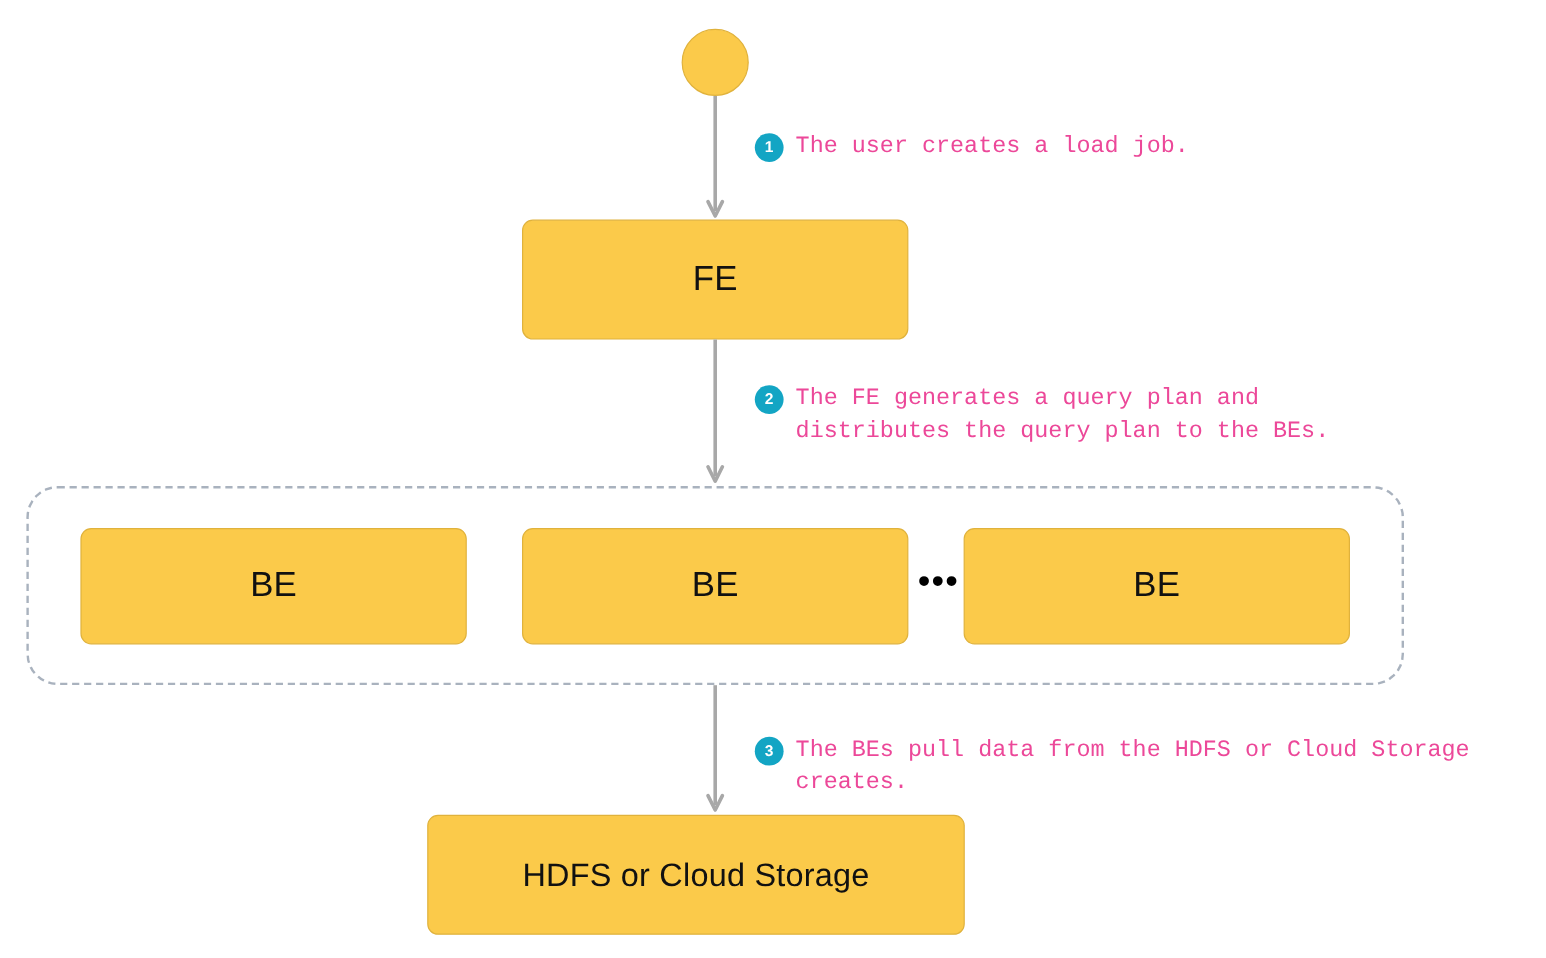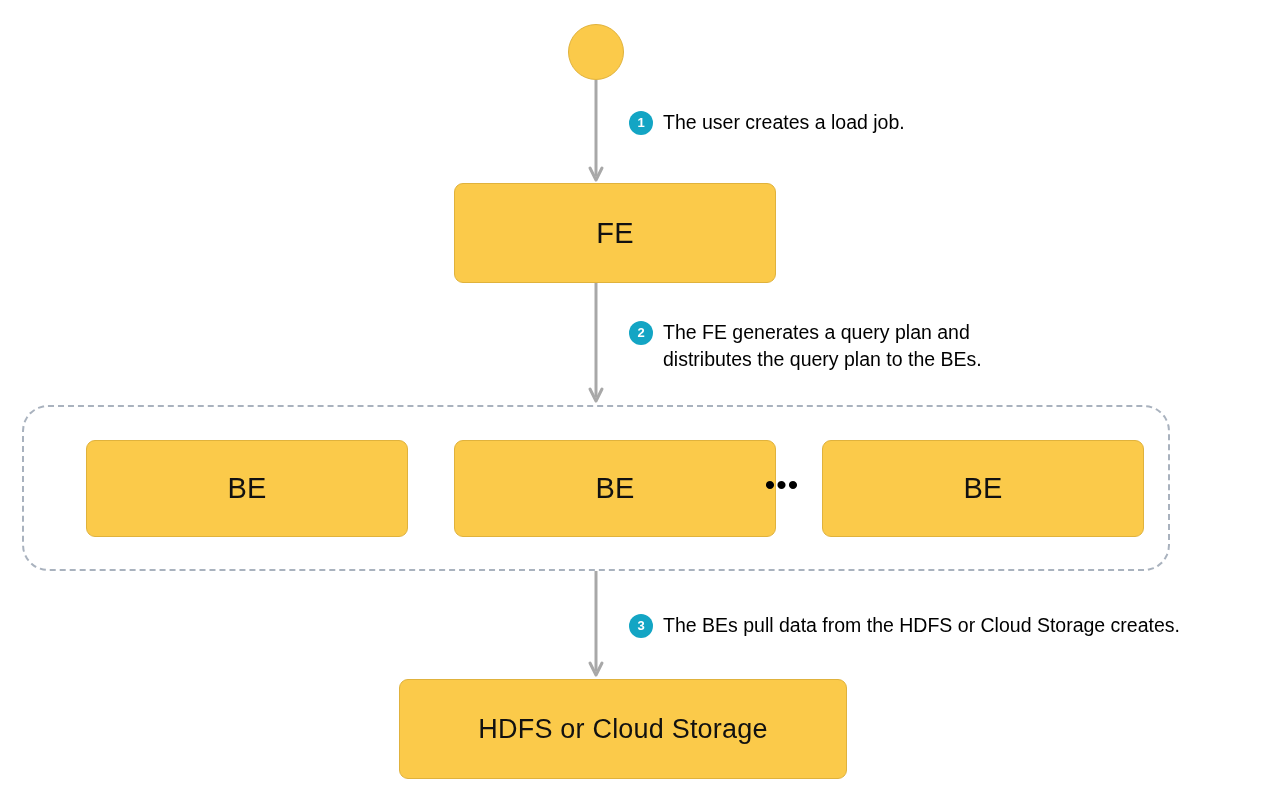--- a/index.html
+++ b/index.html
@@ -35,35 +35,34 @@
   .box {
     position: absolute;
     background: #FBCA4A;
     border: 1px solid #E0B23C;
     border-radius: 9px;
     box-sizing: border-box;
     display: flex;
     align-items: center;
     justify-content: center;
     color: #000000;
-    margin-left: 19px;
   }
   .box-label {
     font-size: 29px;
     font-weight: 400;
     letter-spacing: 0.2px;
     line-height: 1;
     color: #111111;
   }
 
   .box-fe   { left: 435px; top: 183px;  width: 322px; height: 100px; }
   .box-be1  { left: 67px;  top: 440px;  width: 322px; height: 97px; }
   .box-be2  { left: 435px; top: 440px;  width: 322px; height: 97px; }
   .box-be3  { left: 803px; top: 440px;  width: 322px; height: 97px; }
-  .box-hdfs { left: 380px; top: 679px;  width: 448px; height: 100px; }
+  .box-hdfs { left: 356px; top: 679px;  width: 448px; height: 100px; }
   .box-hdfs .box-label { font-size: 27px; }
 
   .be-group {
     position: absolute;
     left: 22px;
     top: 405px;
     width: 1148px;
     height: 166px;
     border: 2px dashed #A9B2BE;
     border-radius: 26px;
@@ -111,22 +110,23 @@
     color: #ffffff;
     font-size: 13px;
     font-weight: 700;
     line-height: 24px;
     text-align: center;
     margin-top: 2px;
   }
   .step-text {
     font-size: 19.5px;
     line-height: 27px;
-    color: #000000;
+    color: #ec4899;
     white-space: pre-line;
+    font-family: Liberation Mono, monospace;
   }
 
   .step-1 { left: 629px; top: 109px; }
   .step-2 { left: 629px; top: 319px; }
   .step-3 { left: 629px; top: 612px; }
 </style>
 </head>
 <body>
 
 <div id="canvas">

